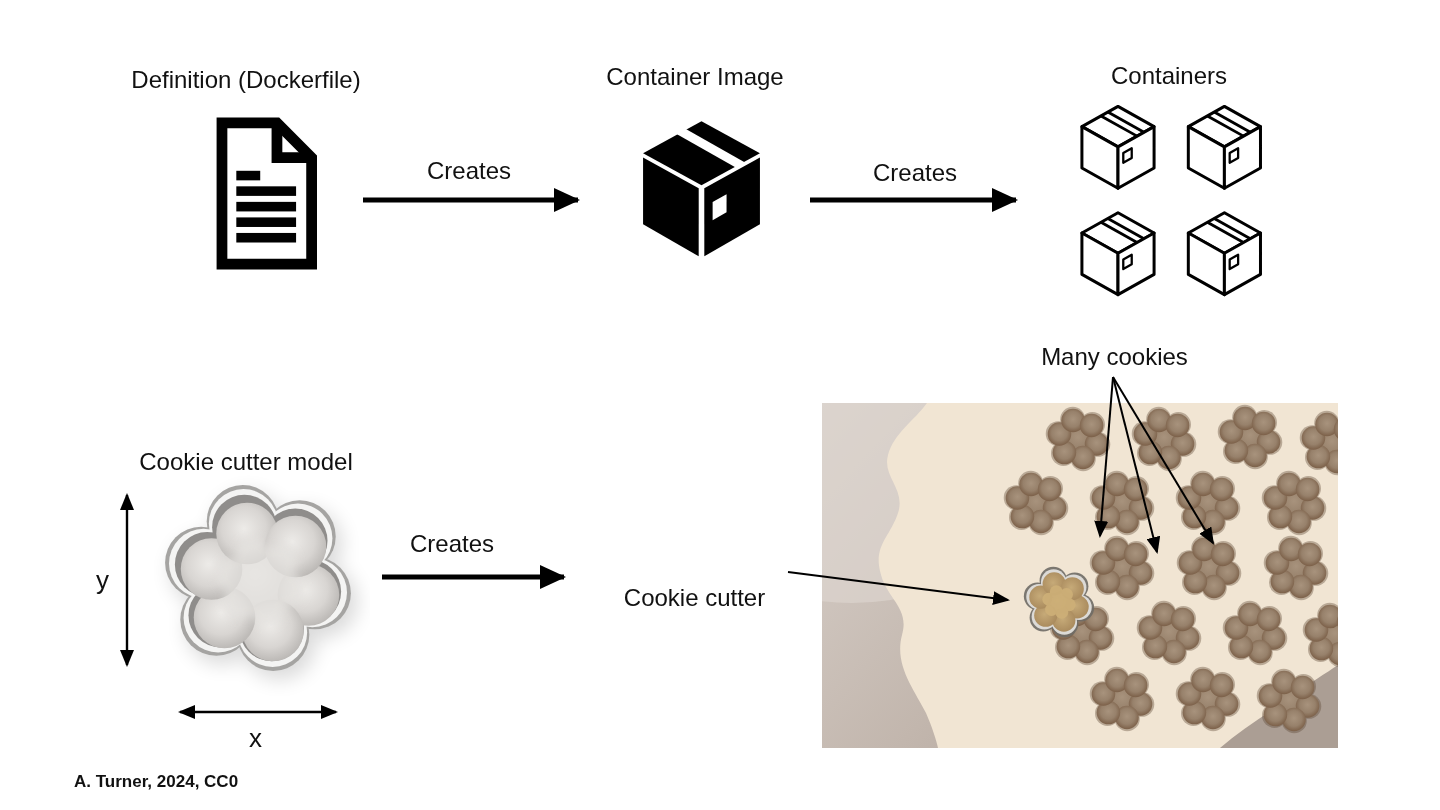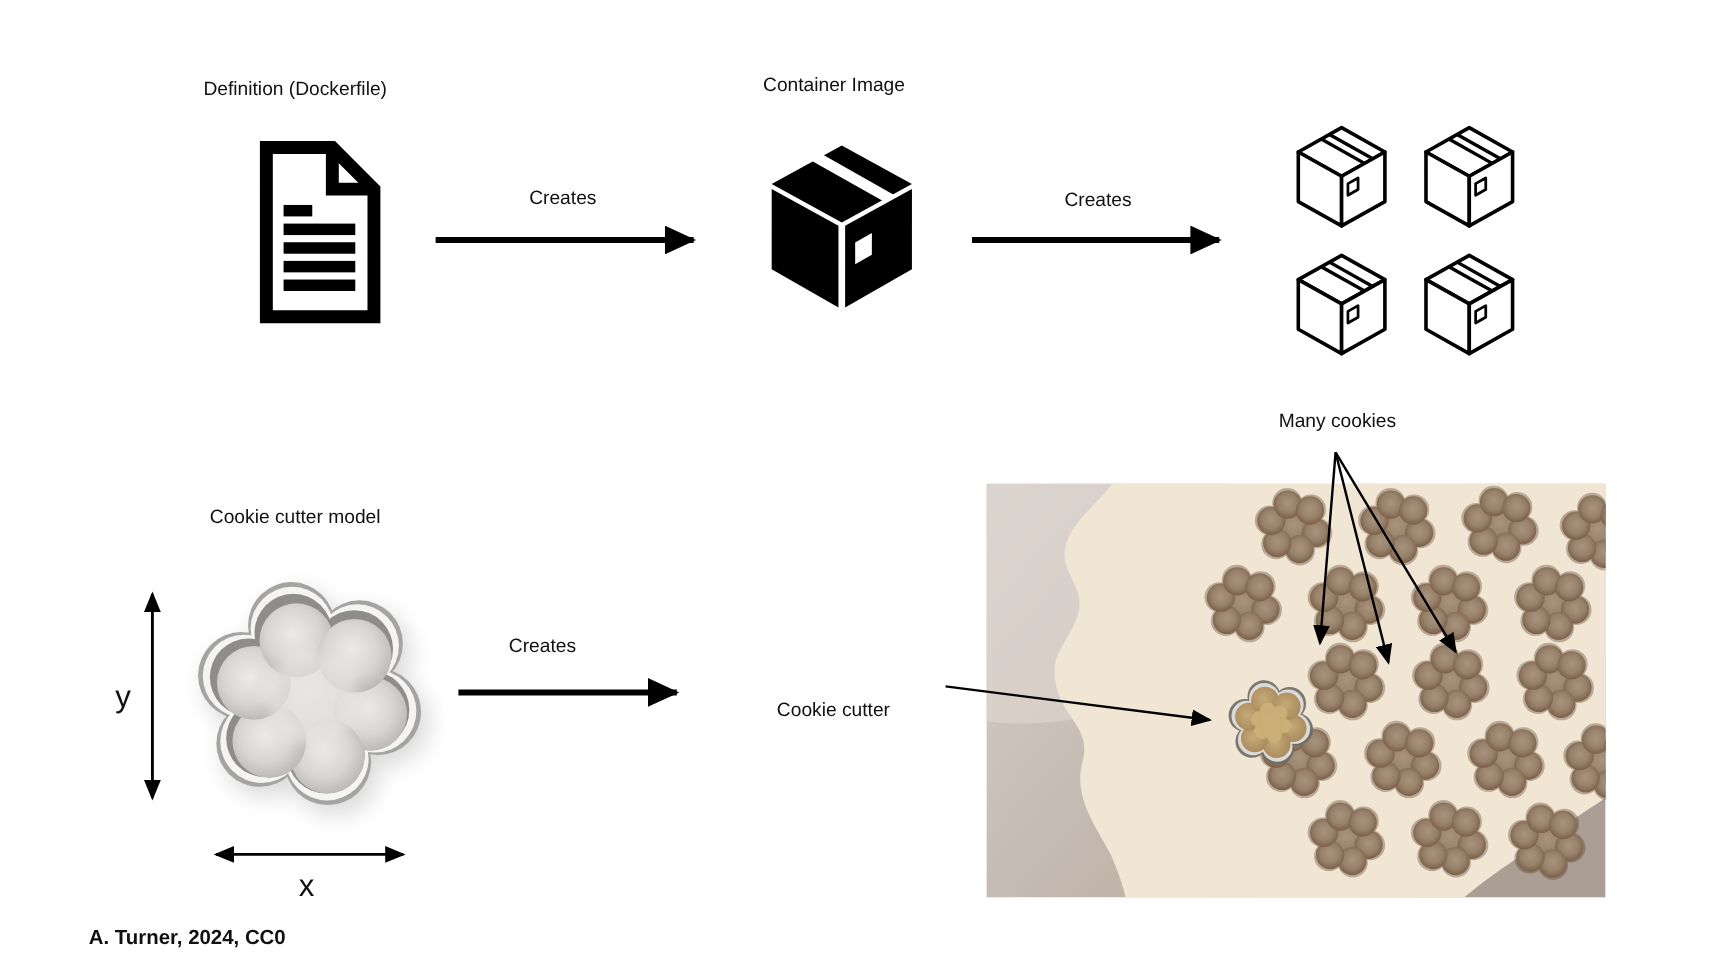--- a/index.html
+++ b/index.html
@@ -1,20 +1,20 @@
 <!DOCTYPE html>
 <html><head>
 <meta charset="utf-8">
 <style>
   html,body{margin:0;padding:0;background:#ffffff;}
   .canvas{
     position:relative;width:1440px;height:810px;background:#ffffff;overflow:hidden;
     font-family:"Liberation Sans", sans-serif;color:#111;
   }
-  .lbl{position:absolute;text-align:center;font-size:16px;line-height:1.15;color:#111;white-space:nowrap;}
+  .lbl{position:absolute;text-align:center;font-size:24px;line-height:1.15;color:#111;white-space:nowrap;}
   .dim{position:absolute;font-size:26px;color:#111;}
   .attr{position:absolute;font-size:17px;color:#111;font-weight:bold;}
   svg{display:block;}
   .abs{position:absolute;}
   .overlay{position:absolute;left:0;top:0;pointer-events:none;}
 </style>
 </head>
 <body>
 
 <div class="canvas">
@@ -52,20 +52,21 @@
   <svg class="abs" style="left:630px;top:113px;" width="143" height="160" viewBox="0 0 100 115">
     <polygon points="50,6 92,29 50,52 8,29" fill="#000"></polygon>
     <line x1="34" y1="12.5" x2="80" y2="38.5" stroke="#fff" stroke-width="6.5"></line>
     <polygon points="8,32 48,54 48,103 8,80" fill="#000"></polygon>
     <polygon points="52,54 92,32 92,80 52,103" fill="#000"></polygon>
     <polygon points="58,64 68,58.4 68,71.4 58,77" fill="#fff"></polygon>
   </svg>
 
   <div class="lbl" style="left:855px;top:159px;width:120px;">Creates</div>
 
+  <div class="lbl" style="left:1034px;top:62px;width:270px;">Containers</div>
 
   <svg class="abs" style="left:1070px;top:98px;" width="200" height="204" viewBox="0 0 250 255">
     <defs>
       <g id="obox">
         <polygon points="50,5 91,28 50,51 9,28" fill="#fff" stroke="#000" stroke-width="3.4" stroke-linejoin="round"></polygon>
         <line x1="38.5" y1="11.4" x2="79.5" y2="34.4" stroke="#000" stroke-width="3.2"></line>
         <line x1="30.7" y1="15.8" x2="71.7" y2="38.8" stroke="#000" stroke-width="3.2"></line>
         <polygon points="9,28 9,75 50,98 50,51" fill="#fff" stroke="#000" stroke-width="3.4" stroke-linejoin="round"></polygon>
         <polygon points="91,28 91,75 50,98 50,51" fill="#fff" stroke="#000" stroke-width="3.4" stroke-linejoin="round"></polygon>
         <polygon points="56,58 65.6,52.6 65.6,63.6 56,69" fill="#fff" stroke="#000" stroke-width="2.6" stroke-linejoin="round"></polygon>
@@ -78,21 +79,21 @@
         <use href="#obox" transform="translate(138,5) scale(1.1)"></use>
       </g>
     <g>
         <use href="#obox" transform="translate(5,138) scale(1.1)"></use>
       </g>
     <g>
         <use href="#obox" transform="translate(138,138) scale(1.1)"></use>
       </g>
   </svg>
 
-  <div class="lbl" style="left:111px;top:423px;width:270px;">Cookie cutter model</div>
+  <div class="lbl" style="left:111px;top:448px;width:270px;">Cookie cutter model</div>
 
   <svg class="abs" style="left:150px;top:458px;" width="220" height="242" viewBox="0 0 220 242">
     <defs>
       <radialGradient id="modelGrad" cx="45%" cy="42%" r="65%">
         <stop offset="0%" stop-color="#edebe8"></stop>
         <stop offset="55%" stop-color="#d8d5d2"></stop>
         <stop offset="100%" stop-color="#b4b1ae"></stop>
       </radialGradient>
       <filter id="soft" x="-30%" y="-30%" width="160%" height="160%">
         <feGaussianBlur stdDeviation="5"></feGaussianBlur>

